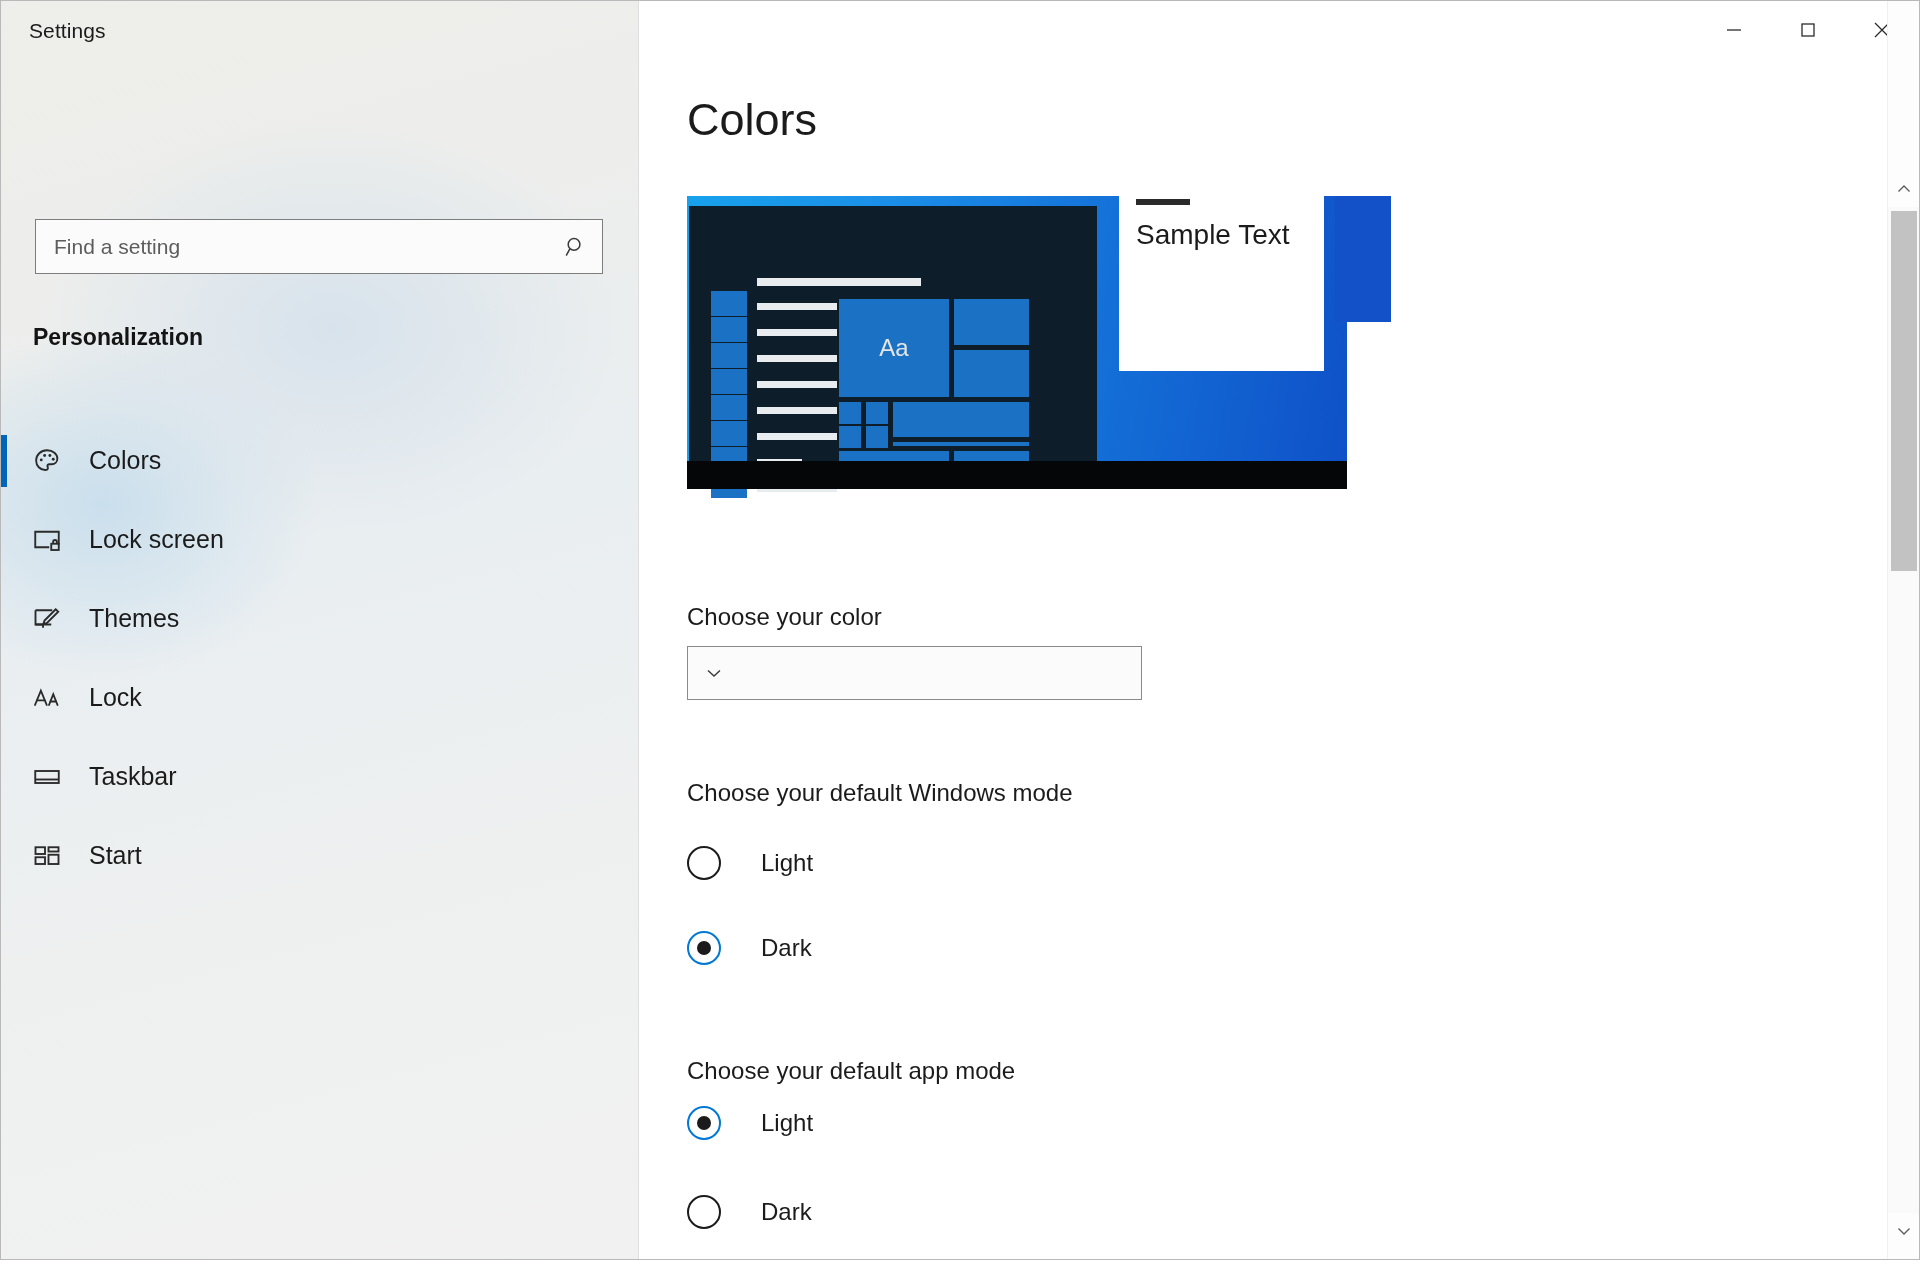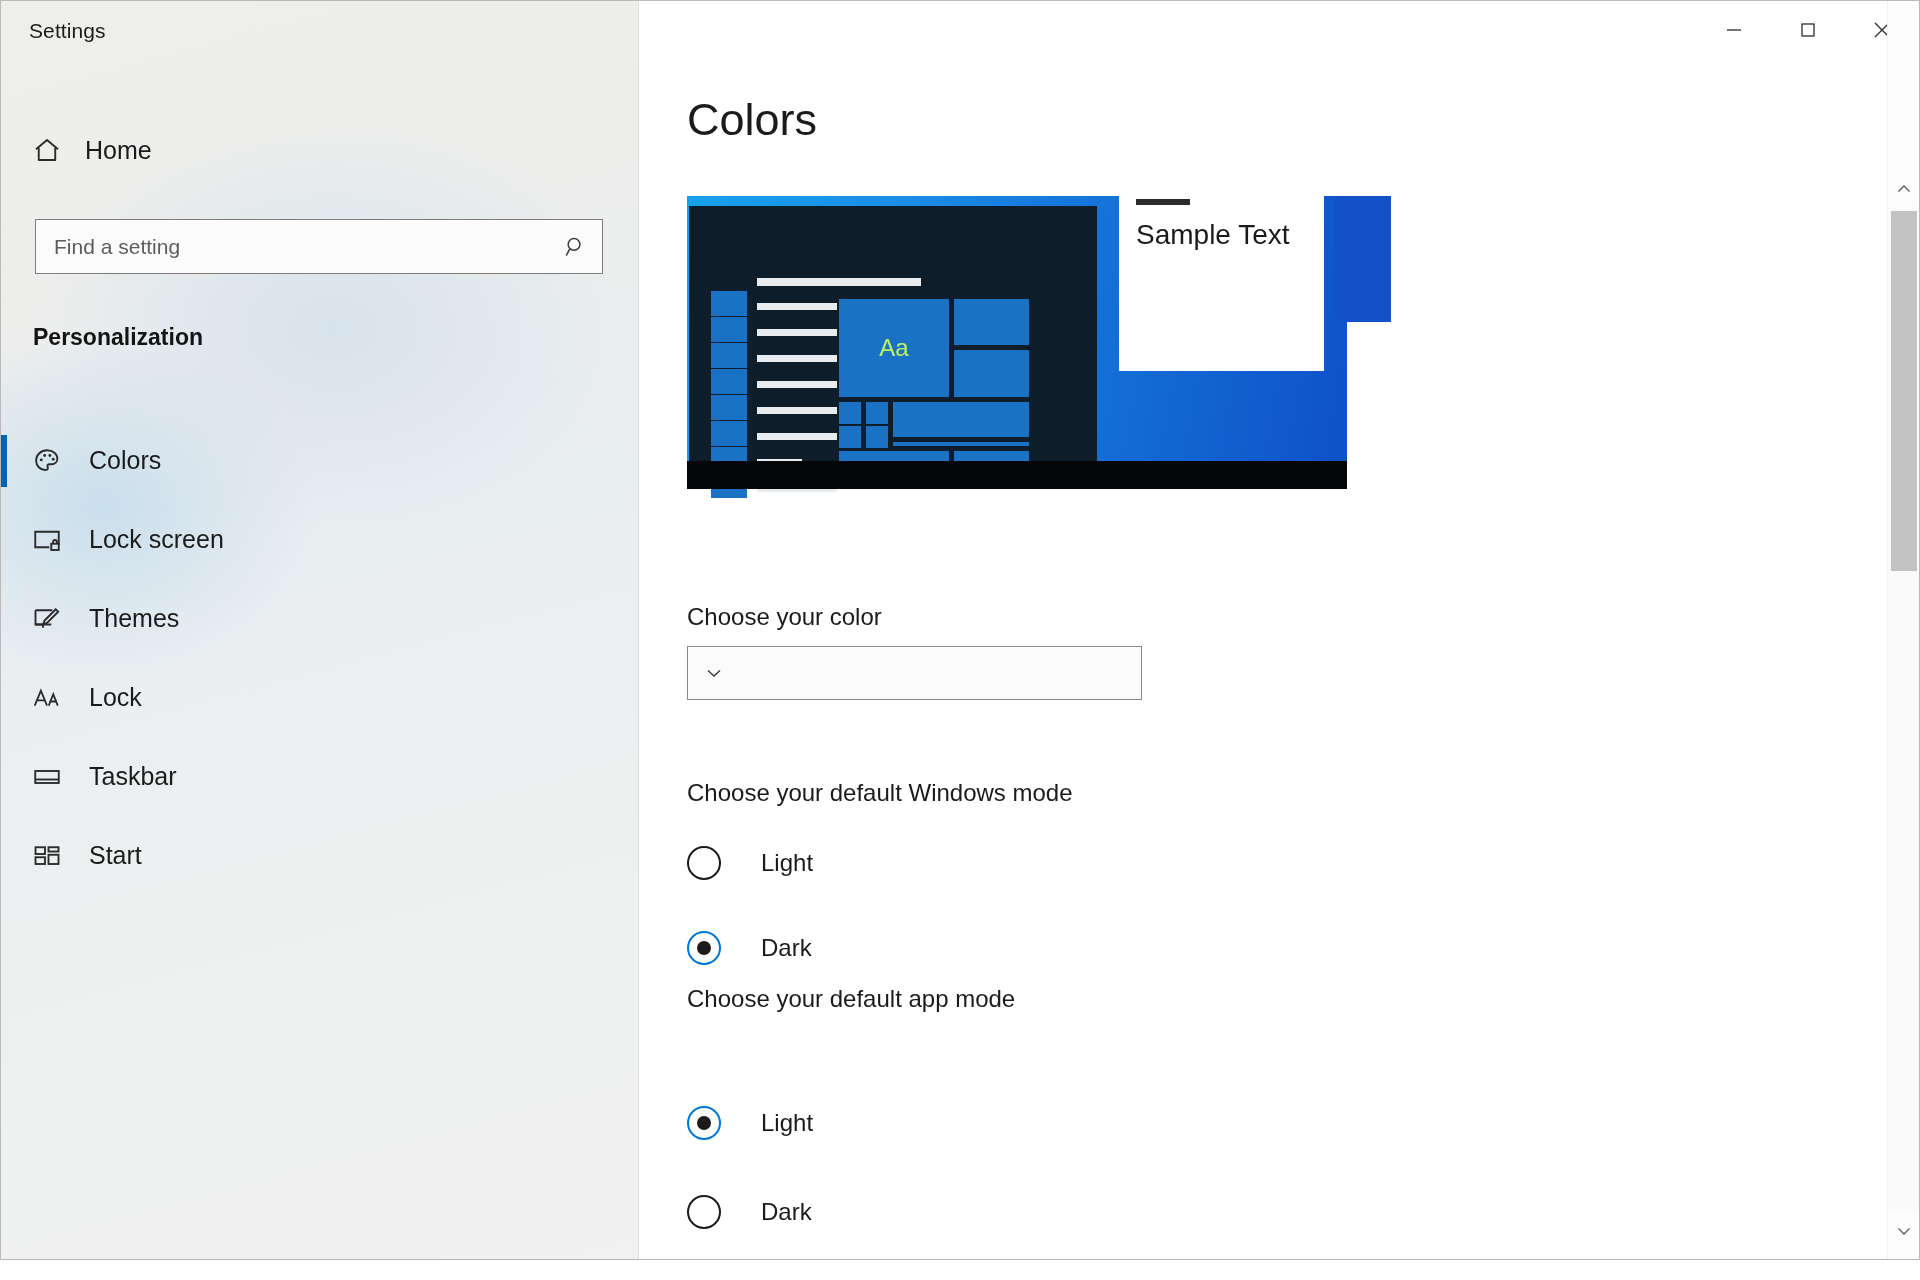--- a/index.html
+++ b/index.html
@@ -154,21 +154,21 @@
     width: 82px; height: 8px; background: #e9ecef;
   }
   #pv-tiles {
     position: absolute; left: 150px; top: 93px;
     width: 190px; height: 152px;
   }
   .tile { position: absolute; background: #1b72c4; }
   #pv-aa {
     position: absolute; left: 0; top: 0;
     width: 110px; height: 98px;
-    color: #bef264; font-size: 24px;
+    color: #e5e5e5; font-size: 24px;
     display: flex; align-items: center; justify-content: center;
   }
   #pv-window {
     position: absolute; left: 432px; top: 0;
     width: 205px; height: 184px;
     background: #ffffff;
   }
   #pv-win-bar {
     position: absolute; left: 17px; top: 12px;
     width: 54px; height: 6px; background: #2b2b2b;
@@ -196,21 +196,21 @@
     width: 455px; height: 54px;
     background: #fbfbfb;
     border: 1px solid #8a8a8a;
     display: flex; align-items: center;
     cursor: default;
   }
   #dropdown .val { font-size: 23px; color: #1b1b1b; padding-left: 22px; flex: 1; }
   #dropdown .chev { width: 52px; display: flex; align-items: center; justify-content: center; }
 
   #lbl-winmode { left: 48px; top: 778px; }
-  #lbl-appmode { left: 48px; top: 984px; text-align: right; }
+  #lbl-appmode { left: 48px; top: 1056px; text-align: right; }
 
   .radio-row {
     position: absolute;
     left: 48px;
     display: flex; align-items: center;
     height: 44px;
     cursor: default;
   }
   .radio {
     width: 34px; height: 34px; border-radius: 50%;
@@ -260,29 +260,20 @@
 </style>
 </head>
 <body>
 
 <div id="app">
 
   <div id="sidebar">
 
     <div id="titlebar-label">Settings</div>
 
-    <div class="nav-home">
-      <span class="ic">
-        <svg width="30" height="30" viewBox="0 0 24 24" fill="none" stroke="#2b2b2b" stroke-width="1.5" stroke-linejoin="round">
-          <path d="M3.2 11.4 12 4l8.8 7.4"></path>
-          <path d="M5.4 10.2V20h13.2v-9.8"></path>
-        </svg>
-      </span>
-      <span class="tx">Home</span>
-    </div>
 
     <div id="search-box">
       <input id="search-input" type="text" placeholder="Find a setting" style="">
       <span id="search-icon-wrap">
         <svg width="26" height="26" viewBox="0 0 24 24" fill="none" stroke="#3a3a3a" stroke-width="1.4">
           <circle cx="10.2" cy="9.6" r="5.4"></circle>
           <path d="M6.3 13.8 3.2 19.4" stroke-linecap="round"></path>
         </svg>
       </span>
     </div>

